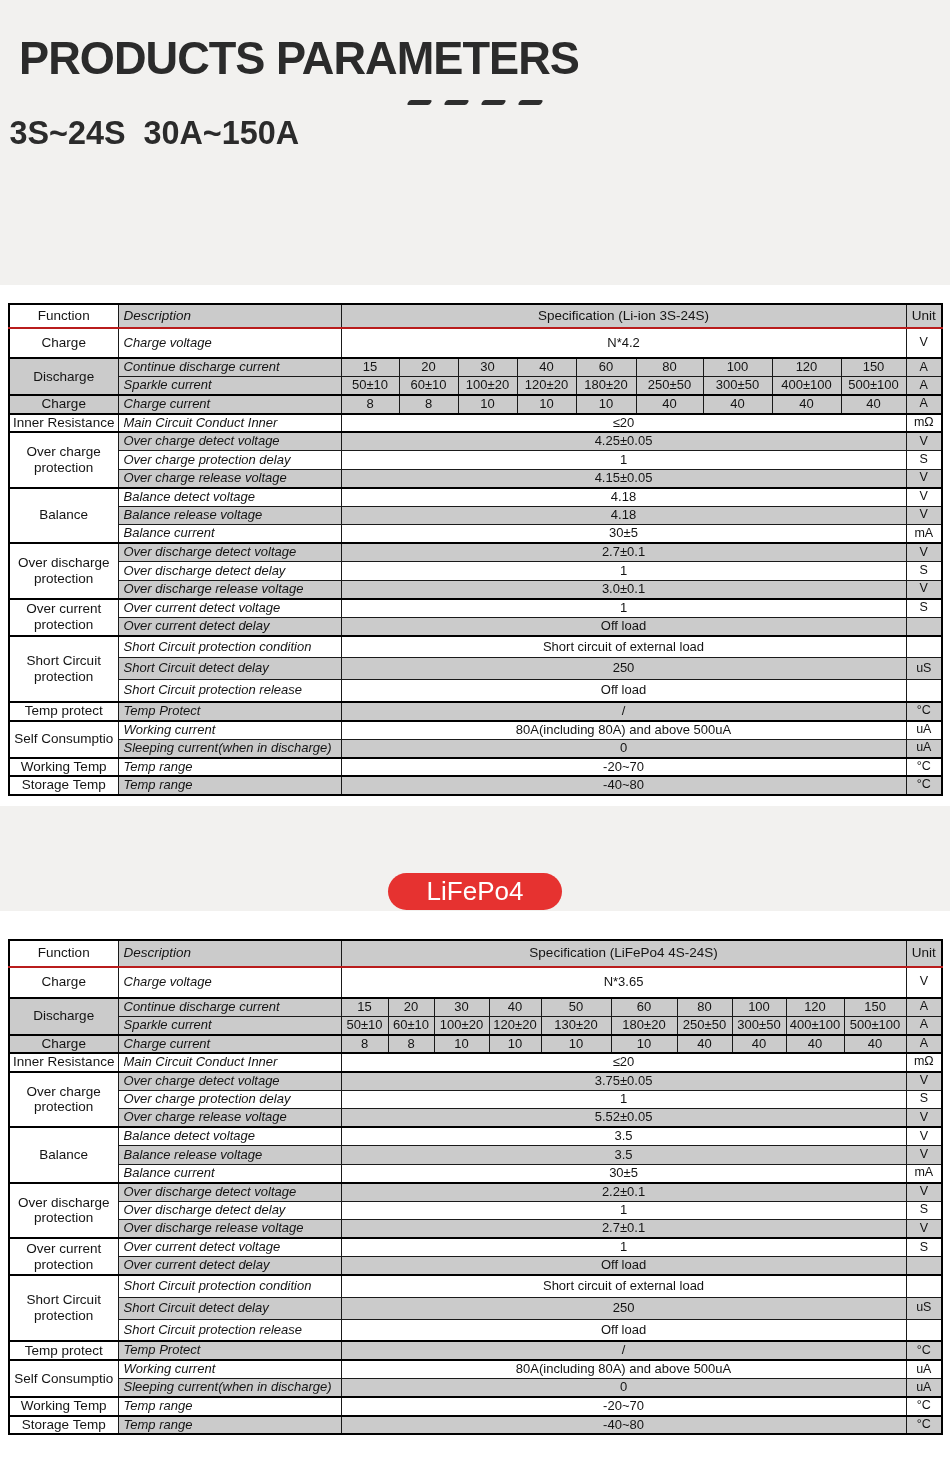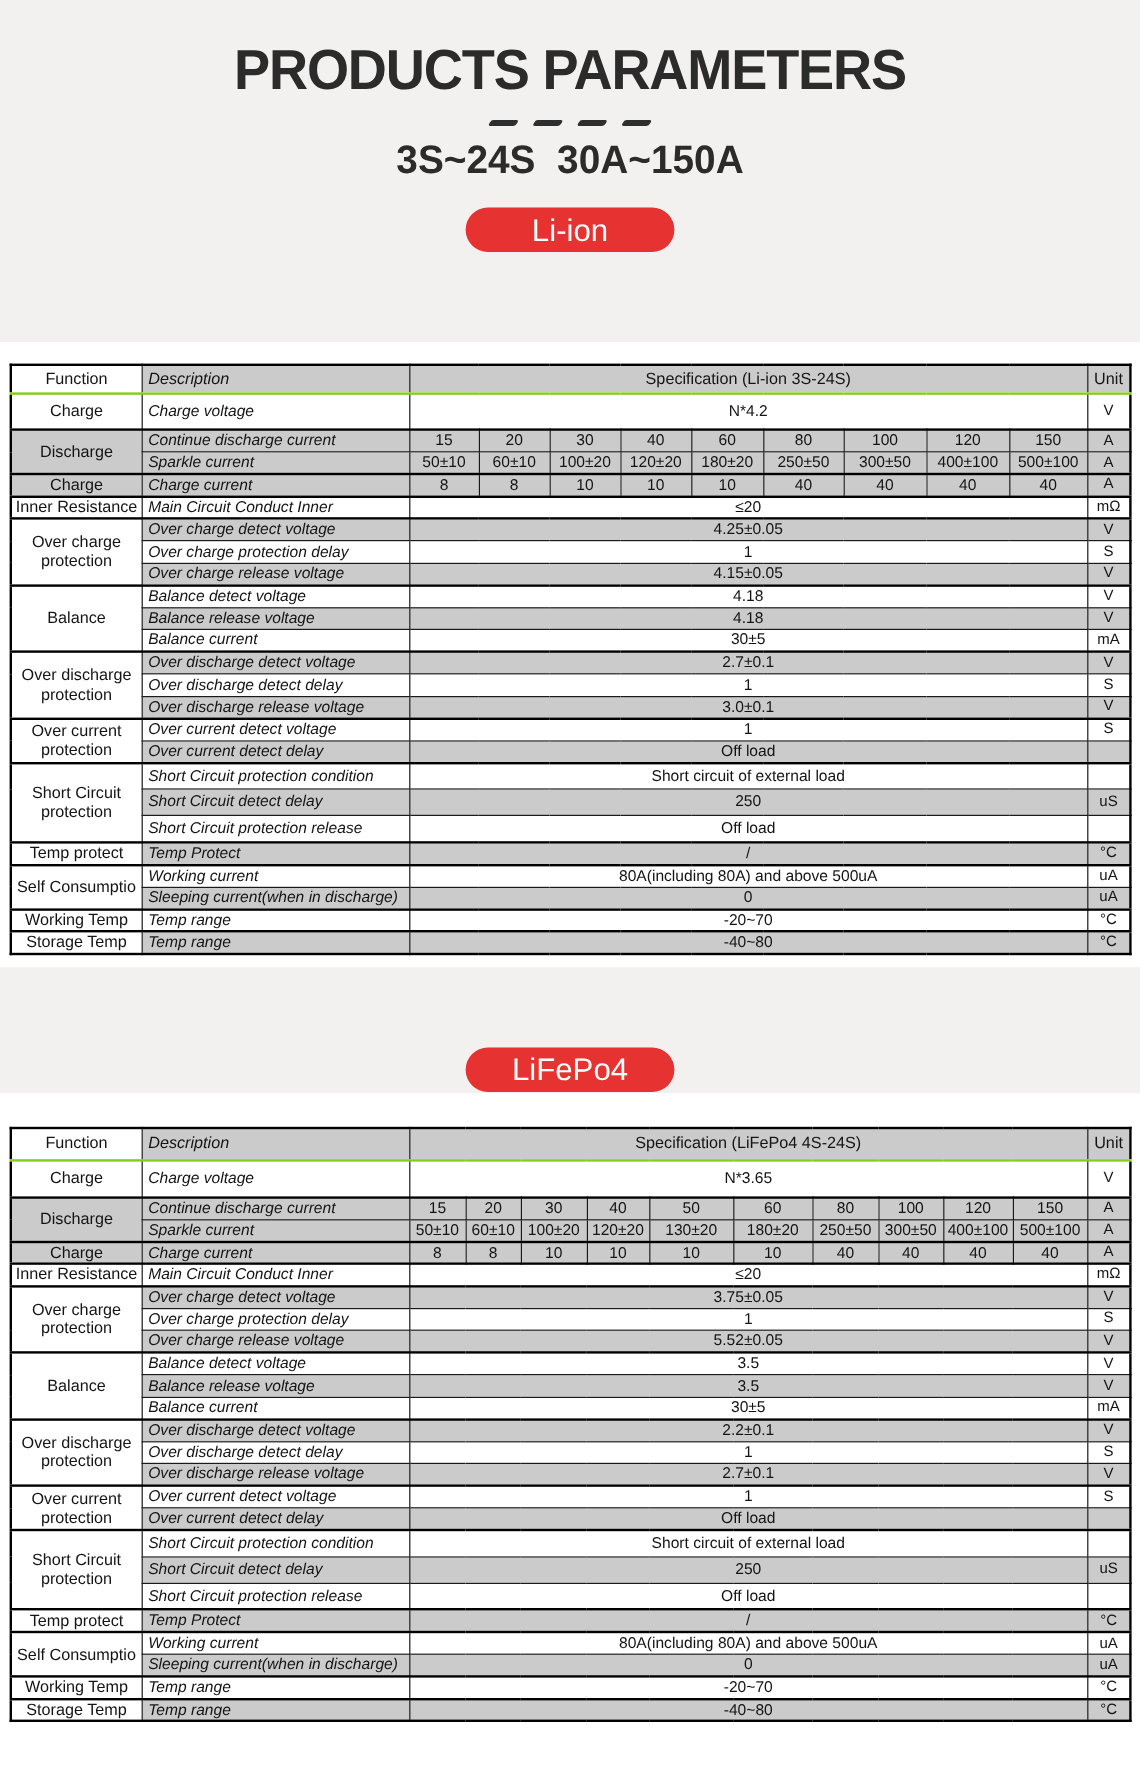--- a/index.html
+++ b/index.html
@@ -12,21 +12,20 @@
   body{
     width:950px;
     background:#ffffff;
     font-family:"Liberation Sans","DejaVu Sans",sans-serif;
     color:var(--ink);
   }
   
   .hero{
     background:var(--band);
     height:285px;
-    text-align:center;
     overflow:hidden;
   }
   .hero h1{
     margin-top:30px;
     font-size:47px;
     font-weight:700;
     letter-spacing:-1px;
     color:#2b2b2b;
     transform:scaleX(.96);
   }
@@ -83,21 +82,21 @@
     color:#141414;
   }
   table.spec th,table.spec td{
     border:1px solid #1a1a1a;
     text-align:center;
     padding:0 2px;
     overflow:hidden;
     white-space:nowrap;
     line-height:1.1;
   }
-  table.spec thead{border-bottom:2px solid #84cc16;}
+  table.spec thead{border-bottom:2px solid #b91c1c;}
   table.spec tbody{border-top:2px solid #000;}
   table.spec th{font-weight:400;font-size:13.5px;}
   table.spec th.desc, table.spec td.desc{
     text-align:left;
     padding-left:5px;
     font-style:italic;
   }
   table.spec td.fn, table.spec th.fn{
     font-size:13.5px;
     white-space:normal;
@@ -116,23 +115,20 @@
 
 <div class="hero">
   <h1>PRODUCTS PARAMETERS</h1>
   <div class="dashes">
     <span class="dash"></span>
     <span class="dash"></span>
     <span class="dash"></span>
     <span class="dash"></span>
   </div>
   <div class="subtitle">3S~24S  30A~150A</div>
-  <div class="pill">
-    <span>Li-ion</span>
-  </div>
 </div>
 
 <table class="spec t1" id="spec-table-0">
     <colgroup>
       <col style="width: 109px;">
       <col style="width: 223px;">
       <col style="width: 58px;">
       <col style="width: 59px;">
       <col style="width: 59px;">
       <col style="width: 59px;">

